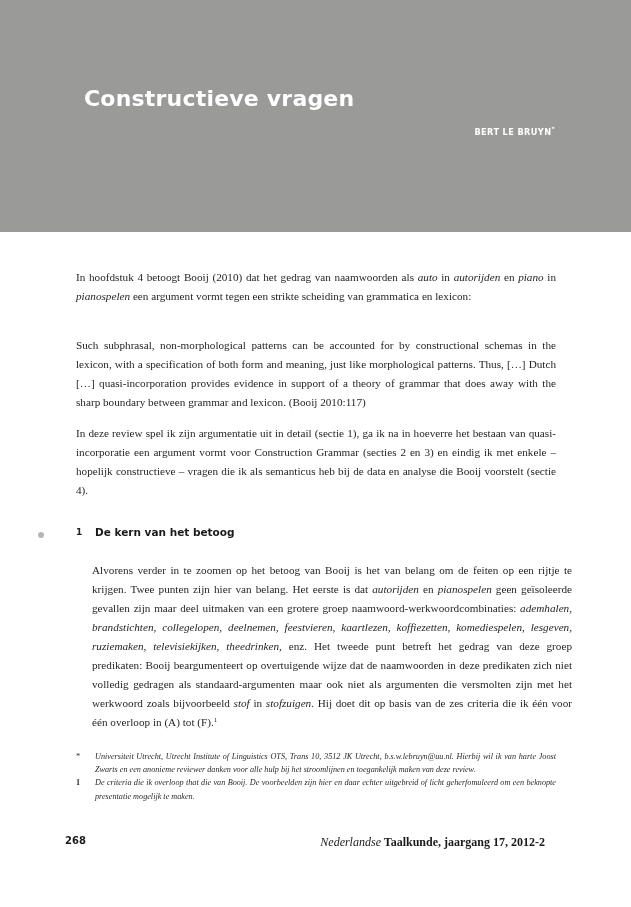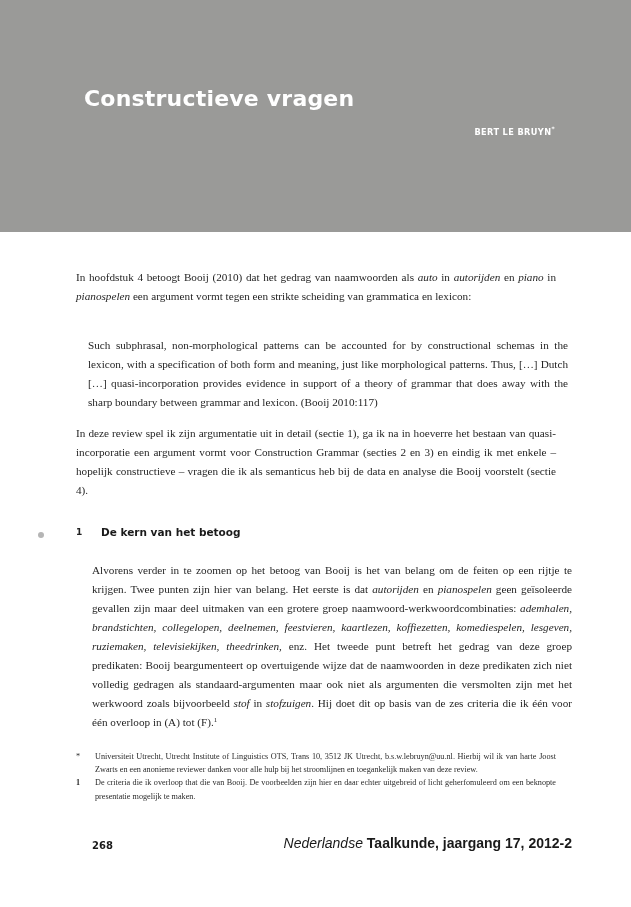--- a/index.html
+++ b/index.html
@@ -27,60 +27,60 @@
     .body-text {
       position: absolute; left: 76px; width: 480px;
       font-family: Liberation Serif, serif;
       font-size: 11.2px; line-height: 19px; text-align: justify;
       color: #1f1f1f;
     }
     .body-text i { font-style: italic; }
     .body-text sup { font-size: 7px; vertical-align: top; position: relative; top: -2px; }
 
     #p1 { top: 268px; }
-    #quote { top: 336px; margin-left: 12px; }
+    #quote { top: 336px; }
     #p2 { top: 424px; }
     #p3 { top: 561px; margin-left: 16px; }
 
     .section-bullet {
       position: absolute; left: 38px; top: 532px; width: 6px; height: 6px;
       border-radius: 50%; background: #b5b5b5;
     }
     .section-number {
       position: absolute; left: 76px; top: 527px;
       font-family: "DejaVu Sans", "Liberation Sans", sans-serif;
       font-weight: bold; font-size: 9px; color: #222;
     }
     .section-title {
-      position: absolute; left: 101px; top: 526px;
+      position: absolute; left: 95px; top: 526px;
       font-family: "DejaVu Sans", "Liberation Sans", sans-serif;
       font-weight: bold; font-size: 10.5px; color: #1a1a1a;
     }
 
     .footnotes {
       position: absolute; left: 76px; top: 750px; width: 480px;
       font-family: "Liberation Serif", "DejaVu Serif", serif;
       font-size: 8.2px; line-height: 13.2px; color: #2a2a2a;
     }
     .footnote { display: flex; }
     .fn-mark { width: 19px; flex: 0 0 19px; }
     .fn-mark.bold { font-weight: bold; }
-    .fn-text { flex: 1; text-align: justify; }
+    .fn-text { flex: 1; text-align: justify; font-style: italic; }
 
     .footer {
-      position: absolute; left: 92px; top: 835px; width: 480px;
-      display: flex; justify-content: space-between; align-items: flex-end;
+      position: absolute; left: 65px; top: 835px; width: 480px;
+      display: flex; justify-content: space-between; align-items: flex-start;
     }
     .page-number {
       font-family: "DejaVu Sans", "Liberation Sans", sans-serif;
       font-weight: bold; font-size: 10px; color: #1a1a1a;
     }
     .journal {
-      font-family: Liberation Sans, sans-serif;
-      font-weight: bold; font-size: 14px; color: #1a1a1a;
+      font-family: Liberation Serif, serif;
+      font-weight: bold; font-size: 12px; color: #1a1a1a;
     }
     .journal i { font-weight: normal; font-style: italic; }
   </style>
 </head>
 <body>
 
 <div class="header-band">
   <h1 class="article-title">Constructieve vragen</h1>
   <div class="author"><span>BERT LE BRUYN</span><sup>*</sup></div>
 </div>

